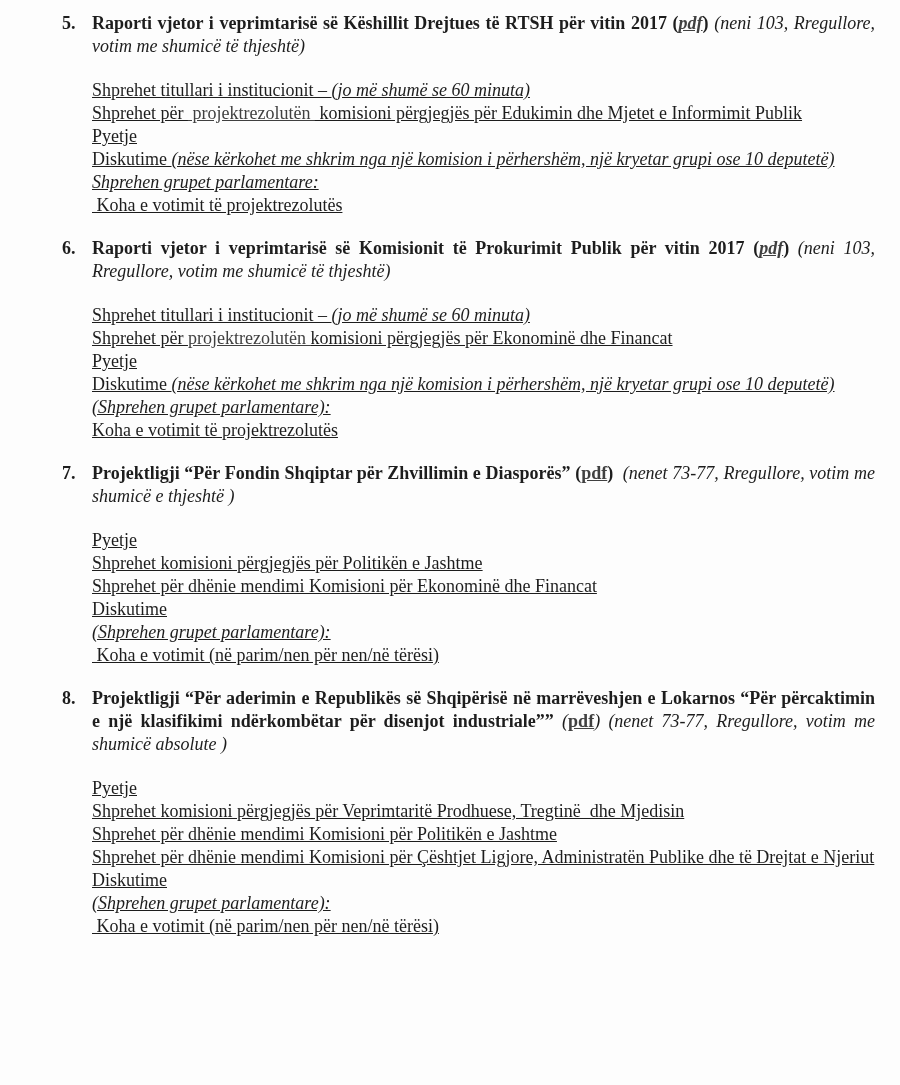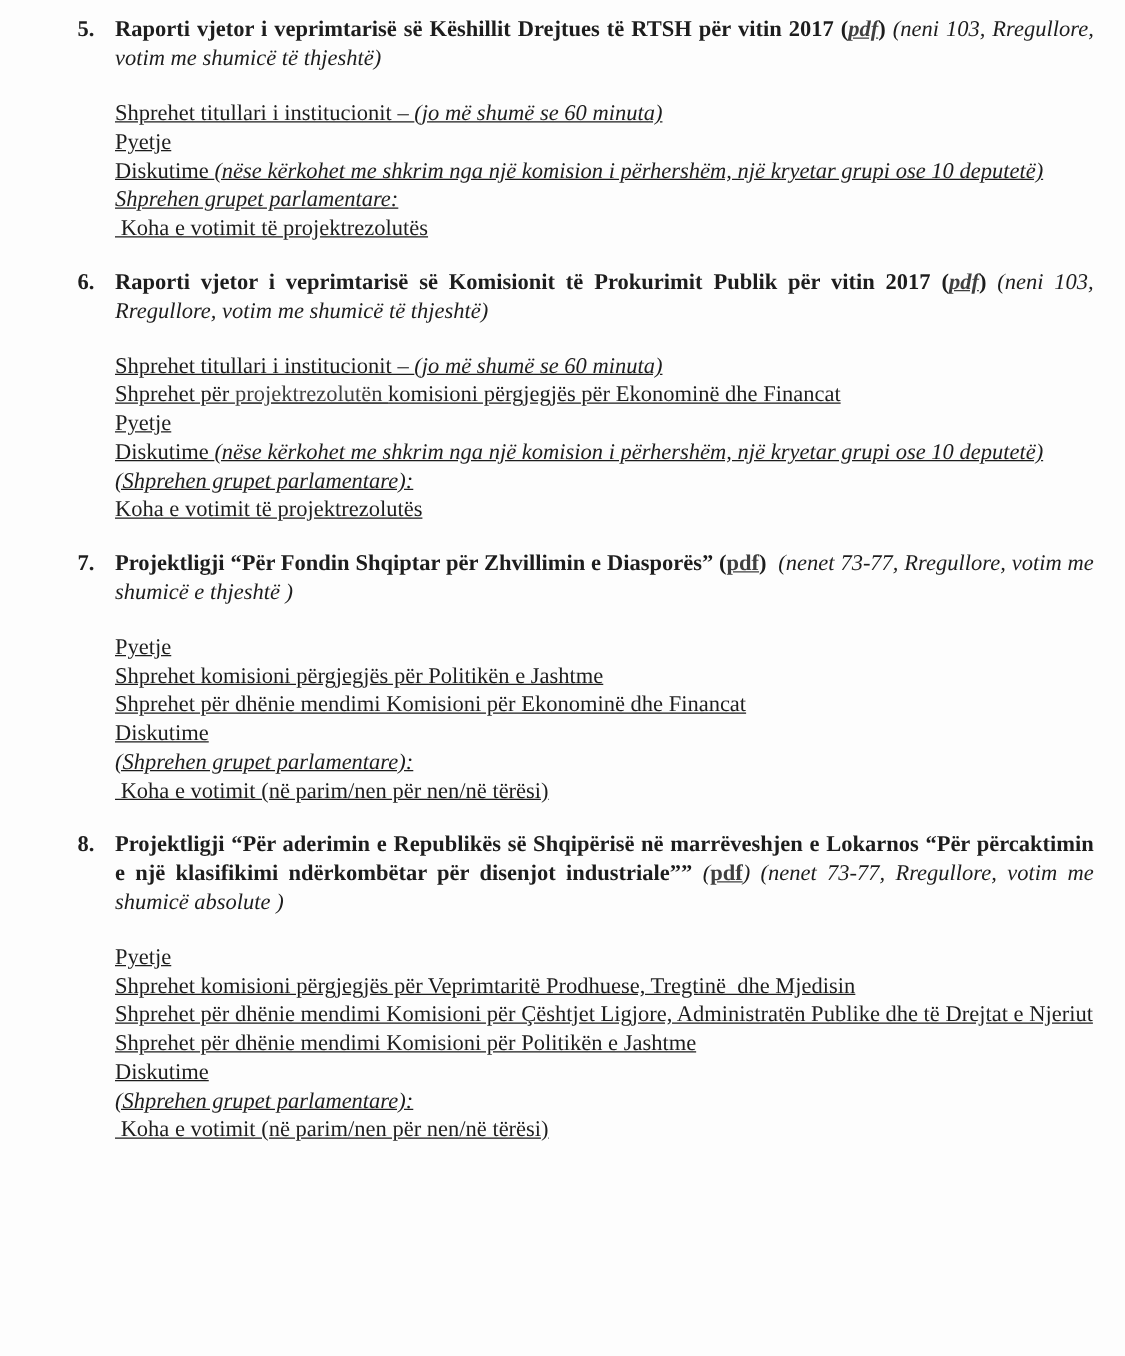--- a/index.html
+++ b/index.html
@@ -28,20 +28,21 @@
 <body>
 
 <div class="page">
   <div>
       <div class="item">
         <div class="num">5.</div>
         <div class="content">
           <p class="title"><span class="s-b">Raporti vjetor i veprimtarisë së Këshillit Drejtues të RTSH për vitin 2017 (</span><a class="s-linkbi" href="#">pdf</a><span class="s-b">) </span><span class="s-i">(neni 103, Rregullore, votim me shumicë të thjeshtë)</span></p>
           <div class="body">
             <p class="line"><span class="s-r">Shprehet titullari i institucionit – </span><span class="s-i">(jo më shumë se 60 minuta)</span></p>
+            <p class="line"><span class="s-r">Shprehet për </span><a class="s-link" href="#">&nbsp;projektrezolutën&nbsp;</a><span class="s-r"> komisioni përgjegjës për Edukimin dhe Mjetet e Informimit Publik</span></p>
             <p class="line"><span class="s-r">Pyetje</span></p>
             <p class="line"><span class="s-r">Diskutime </span><span class="s-i">(nëse kërkohet me shkrim nga një komision i përhershëm, një kryetar grupi ose 10 deputetë)</span></p>
             <p class="line"><span class="s-i">Shprehen grupet parlamentare:</span></p>
             <p class="line"><span class="s-r">&nbsp;Koha e votimit të projektrezolutës</span></p>
           </div>
         </div>
       </div>
       <div class="item">
         <div class="num">6.</div>
         <div class="content">
@@ -70,22 +71,22 @@
           </div>
         </div>
       </div>
       <div class="item">
         <div class="num">8.</div>
         <div class="content">
           <p class="title"><span class="s-b">Projektligji “Për aderimin e Republikës së Shqipërisë në marrëveshjen e Lokarnos “Për përcaktimin e një klasifikimi ndërkombëtar për disenjot industriale”” </span><span class="s-i">(</span><a class="s-linkb" href="#">pdf</a><span class="s-i">) </span><span class="s-i">(nenet 73-77, Rregullore, votim me shumicë absolute )</span></p>
           <div class="body">
             <p class="line"><span class="s-r">Pyetje</span></p>
             <p class="line"><span class="s-r">Shprehet komisioni përgjegjës për Veprimtaritë Prodhuese, Tregtinë&nbsp; dhe Mjedisin</span></p>
+            <p class="line"><span class="s-r">Shprehet për dhënie mendimi Komisioni për Politikën e Jashtme</span></p>
             <p class="line"><span class="s-r">Shprehet për dhënie mendimi Komisioni për Çështjet Ligjore, Administratën Publike dhe të Drejtat e Njeriut</span></p>
-            <p class="line"><span class="s-r">Shprehet për dhënie mendimi Komisioni për Politikën e Jashtme</span></p>
             <p class="line"><span class="s-r">Diskutime</span></p>
             <p class="line"><span class="s-i">(Shprehen grupet parlamentare):</span></p>
             <p class="line"><span class="s-r">&nbsp;Koha e votimit (në parim/nen për nen/në tërësi)</span></p>
           </div>
         </div>
       </div>
     </div>
 </div>
 
 </body></html>

